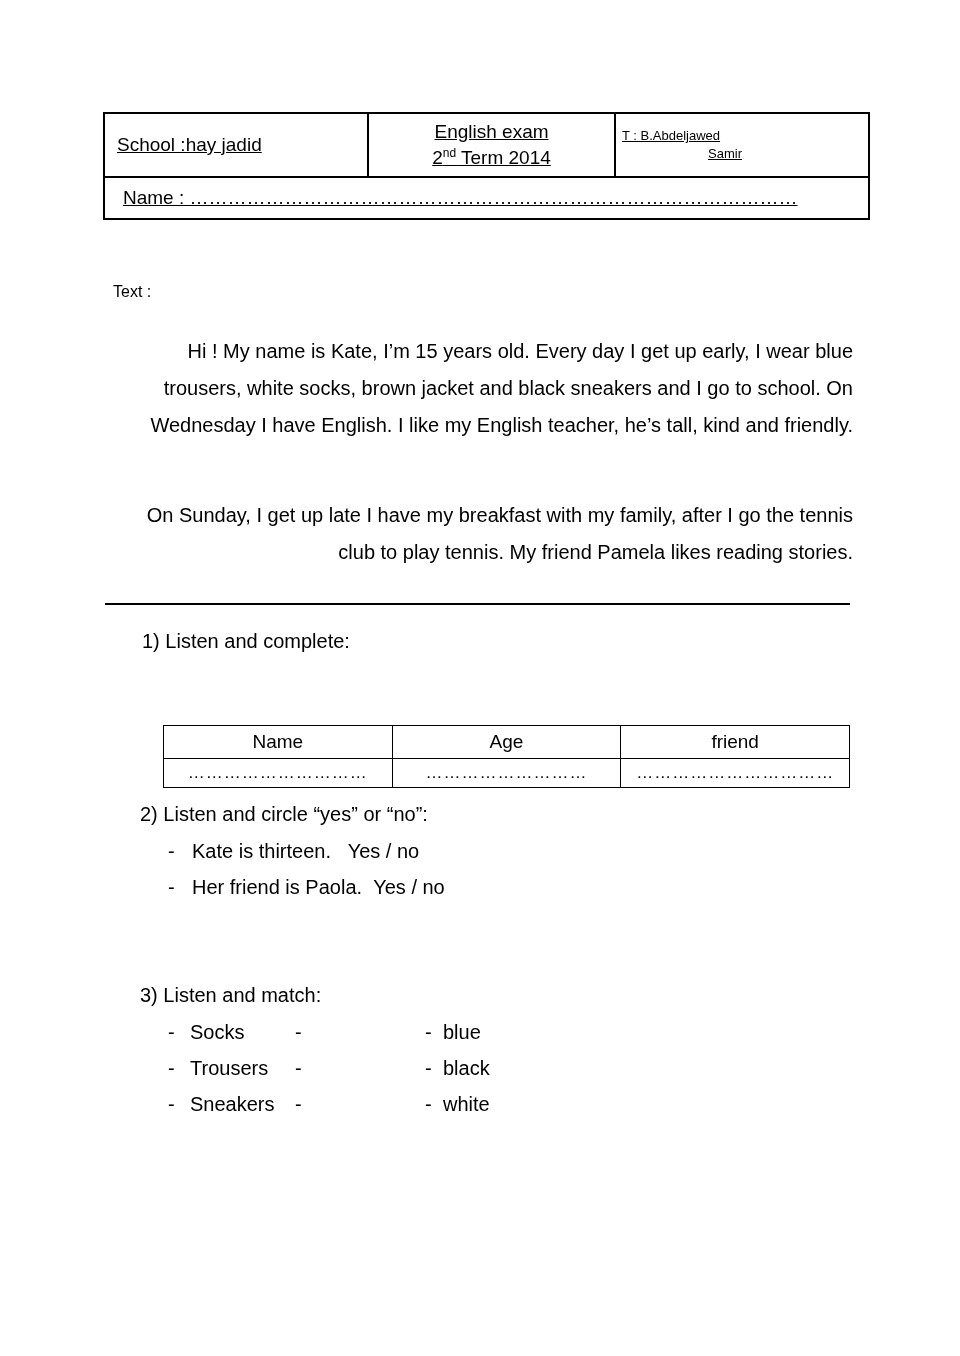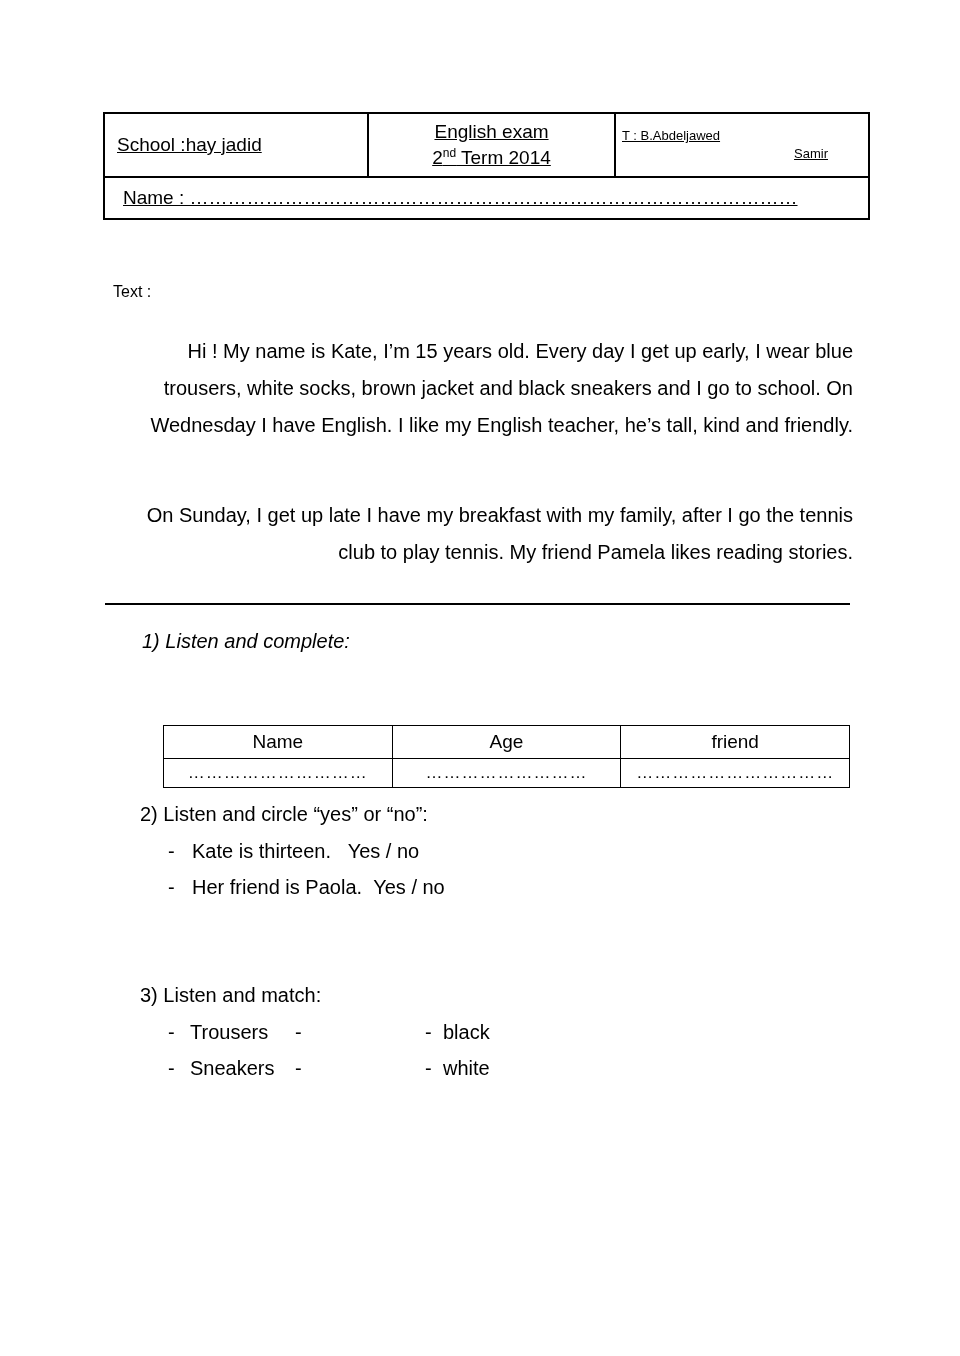--- a/index.html
+++ b/index.html
@@ -59,21 +59,21 @@
     width: 246px;
     height: 62px;
     text-align: left;
     font-size: 13px;
     line-height: 1.35;
     padding-left: 6px !important;
     border-radius: 20px;
   }
   .cell-teacher .t-line2 {
     display: block;
-    text-align: right;
+    text-align: center;
     padding-right: 40px;
   }
   .cell-name {
     height: 40px;
     padding-left: 18px !important;
     font-size: 19px;
     white-space: nowrap;
     overflow: hidden;
   }
   sup.ord {
@@ -108,21 +108,21 @@
     height: 0;
     border-top: 2px solid #000;
   }
 
   
   .q {
     position: absolute;
     font-size: 20px;
     white-space: nowrap;
   }
-  .q1 { left: 142px; top: 630px; font-style: italic; }
+  .q1 { left: 142px; top: 630px; }
   .q2 { left: 140px; top: 803px; }
   .q3 { left: 140px; top: 984px; }
 
   
   .ans-table-wrap {
     position: absolute;
     left: 163px;
     top: 697px;
     width: 687px;
   }
@@ -238,20 +238,23 @@
     </div>
     <div class="li">
       <span class="dash">-</span><span>Her friend is Paola.</span>&nbsp;&nbsp;<span>Yes / no</span>
     </div>
   </div>
 
   <div class="q q3">3)  Listen and match:</div>
 
   <div class="match">
     <div class="row">
+      <span class="dash">-</span><span class="left-item">Socks</span><span class="mid-dash">-</span><span class="right-dash">-</span><span>blue</span>
+    </div>
+    <div class="row">
       <span class="dash">-</span><span class="left-item">Trousers</span><span class="mid-dash">-</span><span class="right-dash">-</span><span>black</span>
     </div>
     <div class="row">
       <span class="dash">-</span><span class="left-item">Sneakers</span><span class="mid-dash">-</span><span class="right-dash">-</span><span>white</span>
     </div>
   </div>
 
 </div>
 
 </body></html>

